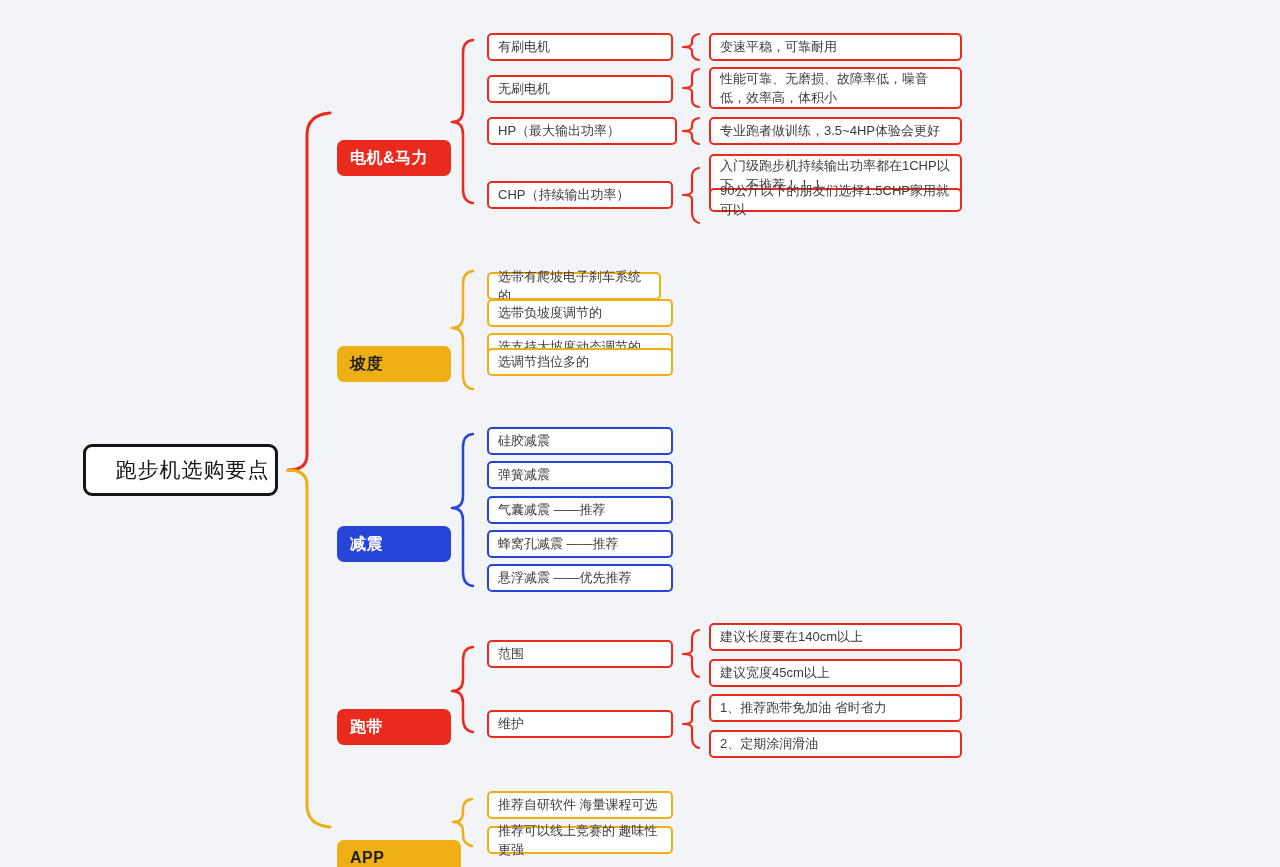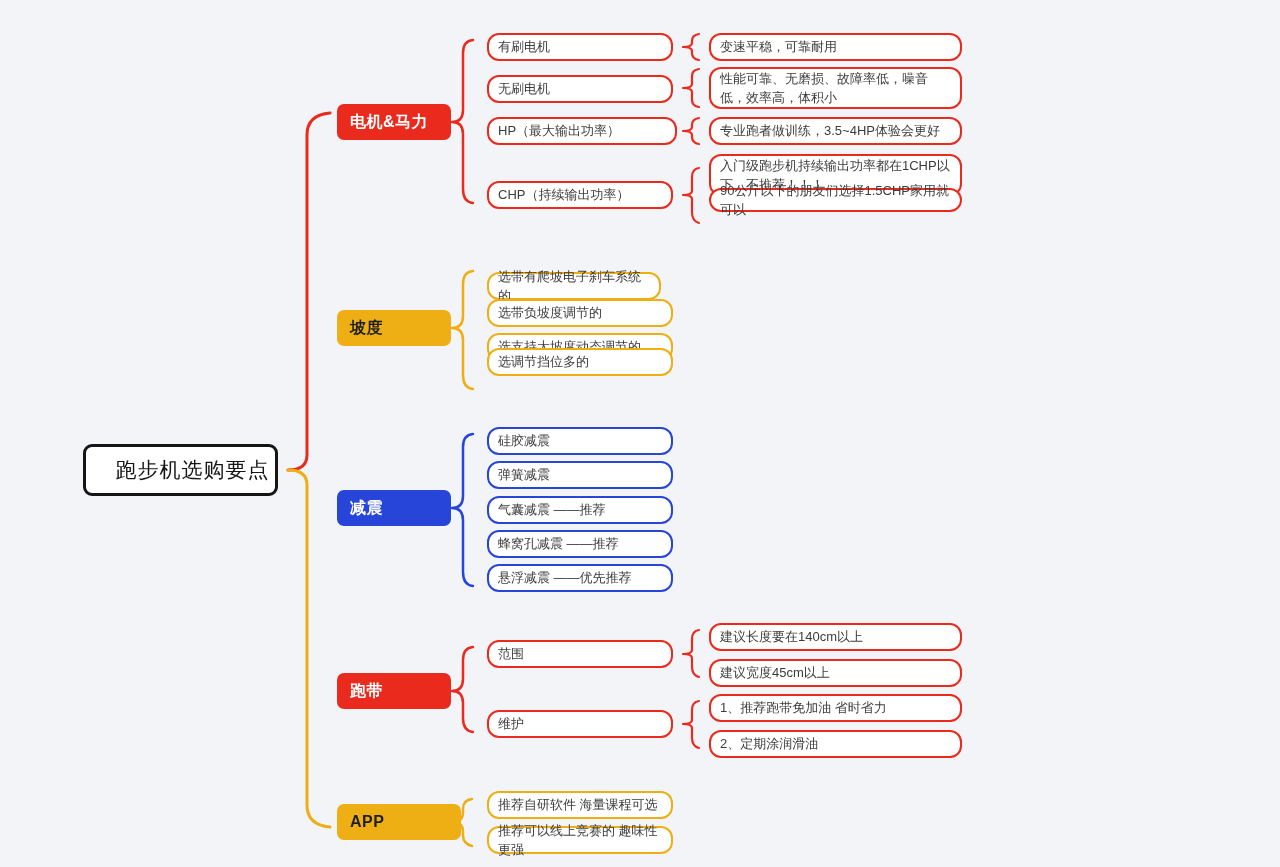--- a/index.html
+++ b/index.html
@@ -14,26 +14,26 @@
   .stroke-blue{stroke:#2745d9;}
   .w3{stroke-width:3px;}
   .w25{stroke-width:2.5px;}
   .w22{stroke-width:2.2px;}
 
   .node{position:absolute;box-sizing:border-box;display:flex;align-items:center;}
   .root-node{
     border:3px solid #151515;border-radius:9px;background:#ffffff;
     justify-content:center;font-size:21px;color:#151515;letter-spacing:1px;padding-left:24px;
   }
-  .topic{border-radius:7px;font-size:16px;font-weight:700;padding-left:13px;letter-spacing:.5px;}
+  .topic{border-radius:7px;font-size:16px;font-weight:700;padding-left:13px;letter-spacing:.5px;margin-top:36px;}
   .topic.red{background:#ea2a1c;color:#ffffff;}
   .topic.yellow{background:#eeaf14;color:#1f1f1f;}
   .topic.blue{background:#2745d9;color:#ffffff;}
   .box{
-    background:#ffffff;border:2.2px solid;border-radius:12px;
+    background:#ffffff;border:2.2px solid;border-radius:5px;
     font-size:13px;font-weight:500;color:#3c3c3c;padding:0 9px;line-height:1.5;
   }
   .box.red{border-color:#ea2a1c;}
   .box.yellow{border-color:#eeaf14;}
   .box.blue{border-color:#2745d9;}
 </style>
 </head>
 <body>
 
 <div class="canvas">

